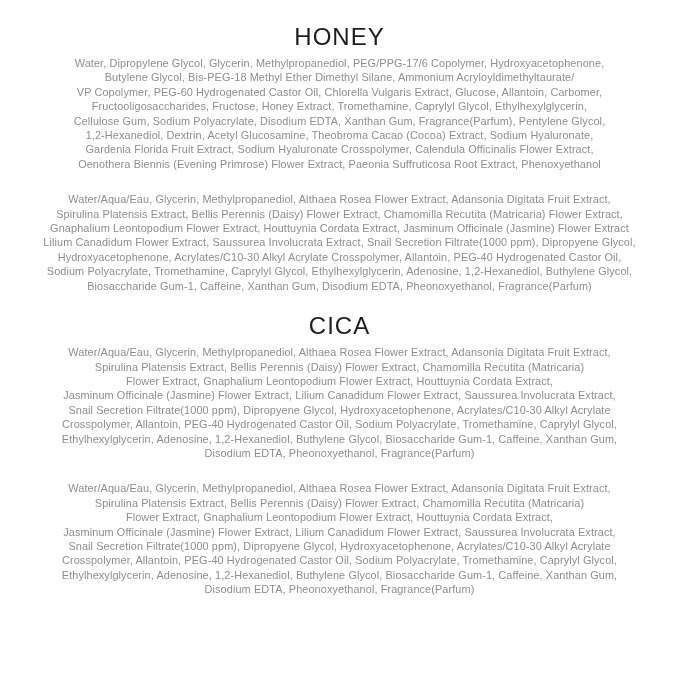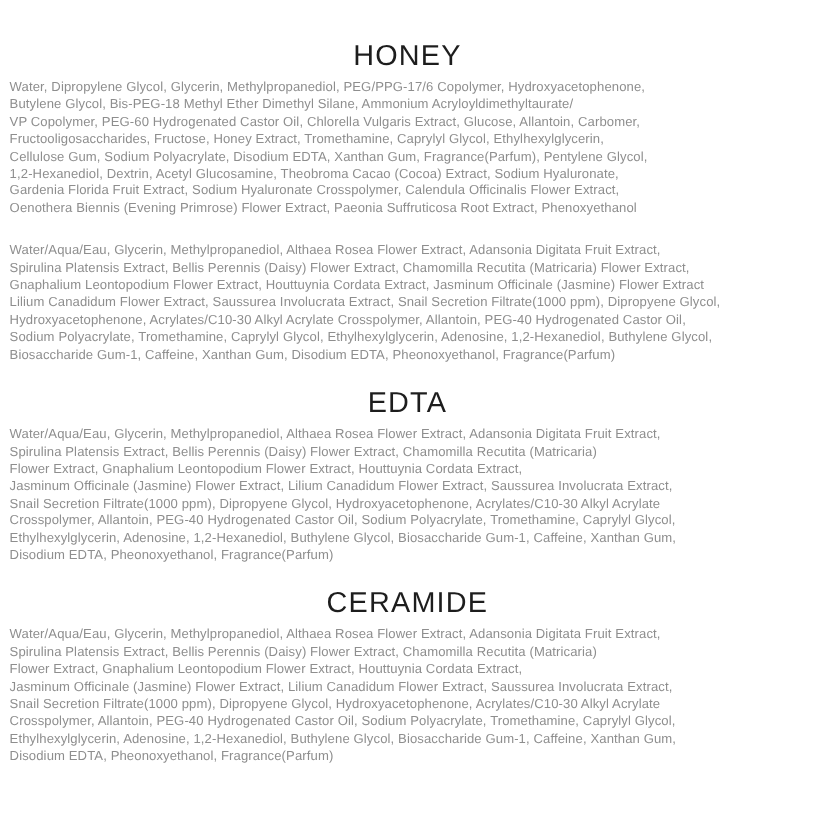--- a/index.html
+++ b/index.html
@@ -10,21 +10,21 @@
   body {
     width: 679px;
     height: 679px;
     overflow: hidden;
     font-family: "Liberation Sans", sans-serif;
   }
   .sheet {
     width: 679px;
     height: 679px;
     box-sizing: border-box;
-    padding-top: 35px;
+    padding-top: 25px;
     background: #ffffff;
   }
   .ingredient-section {
     margin: 0 auto 21px auto;
     width: 663px;
     text-align: center;
   }
   .section-title {
     font-size: 24px;
     line-height: 24px;
@@ -34,21 +34,21 @@
     margin: 0 0 7px 0;
     text-align: center;
     font-family: "Liberation Sans", "DejaVu Sans", sans-serif;
   }
   .ingredients-text {
     font-size: 10.9px;
     line-height: 14.4px;
     font-weight: 400;
     color: #8e8e8e;
     letter-spacing: 0.1px;
-    text-align: left;
+    text-align: center;
     white-space: pre-line;
     margin: 0;
     font-family: "Liberation Sans", "DejaVu Sans", sans-serif;
   }
 </style>
 </head>
 <body>
 
 <div class="sheet">
 
@@ -68,33 +68,32 @@
     <p class="ingredients-text">Water/Aqua/Eau, Glycerin, Methylpropanediol, Althaea Rosea Flower Extract, Adansonia Digitata Fruit Extract,
 Spirulina Platensis Extract, Bellis Perennis (Daisy) Flower Extract, Chamomilla Recutita (Matricaria) Flower Extract,
 Gnaphalium Leontopodium Flower Extract, Houttuynia Cordata Extract, Jasminum Officinale (Jasmine) Flower Extract
 Lilium Canadidum Flower Extract, Saussurea Involucrata Extract, Snail Secretion Filtrate(1000 ppm), Dipropyene Glycol,
 Hydroxyacetophenone, Acrylates/C10-30 Alkyl Acrylate Crosspolymer, Allantoin, PEG-40 Hydrogenated Castor Oil,
 Sodium Polyacrylate, Tromethamine, Caprylyl Glycol, Ethylhexylglycerin, Adenosine, 1,2-Hexanediol, Buthylene Glycol,
 Biosaccharide Gum-1, Caffeine, Xanthan Gum, Disodium EDTA, Pheonoxyethanol, Fragrance(Parfum)</p>
   </section>
 
   <section class="ingredient-section">
-    <h2 class="section-title">EDTA</h2>
+    <h2 class="section-title">CICA</h2>
     <p class="ingredients-text">Water/Aqua/Eau, Glycerin, Methylpropanediol, Althaea Rosea Flower Extract, Adansonia Digitata Fruit Extract,
 Spirulina Platensis Extract, Bellis Perennis (Daisy) Flower Extract, Chamomilla Recutita (Matricaria)
 Flower Extract, Gnaphalium Leontopodium Flower Extract, Houttuynia Cordata Extract,
 Jasminum Officinale (Jasmine) Flower Extract, Lilium Canadidum Flower Extract, Saussurea Involucrata Extract,
 Snail Secretion Filtrate(1000 ppm), Dipropyene Glycol, Hydroxyacetophenone, Acrylates/C10-30 Alkyl Acrylate
 Crosspolymer, Allantoin, PEG-40 Hydrogenated Castor Oil, Sodium Polyacrylate, Tromethamine, Caprylyl Glycol,
 Ethylhexylglycerin, Adenosine, 1,2-Hexanediol, Buthylene Glycol, Biosaccharide Gum-1, Caffeine, Xanthan Gum,
 Disodium EDTA, Pheonoxyethanol, Fragrance(Parfum)</p>
   </section>
 
   <section class="ingredient-section">
-    <h2 class="section-title">CERAMIDE</h2>
     <p class="ingredients-text">Water/Aqua/Eau, Glycerin, Methylpropanediol, Althaea Rosea Flower Extract, Adansonia Digitata Fruit Extract,
 Spirulina Platensis Extract, Bellis Perennis (Daisy) Flower Extract, Chamomilla Recutita (Matricaria)
 Flower Extract, Gnaphalium Leontopodium Flower Extract, Houttuynia Cordata Extract,
 Jasminum Officinale (Jasmine) Flower Extract, Lilium Canadidum Flower Extract, Saussurea Involucrata Extract,
 Snail Secretion Filtrate(1000 ppm), Dipropyene Glycol, Hydroxyacetophenone, Acrylates/C10-30 Alkyl Acrylate
 Crosspolymer, Allantoin, PEG-40 Hydrogenated Castor Oil, Sodium Polyacrylate, Tromethamine, Caprylyl Glycol,
 Ethylhexylglycerin, Adenosine, 1,2-Hexanediol, Buthylene Glycol, Biosaccharide Gum-1, Caffeine, Xanthan Gum,
 Disodium EDTA, Pheonoxyethanol, Fragrance(Parfum)</p>
   </section>
 

